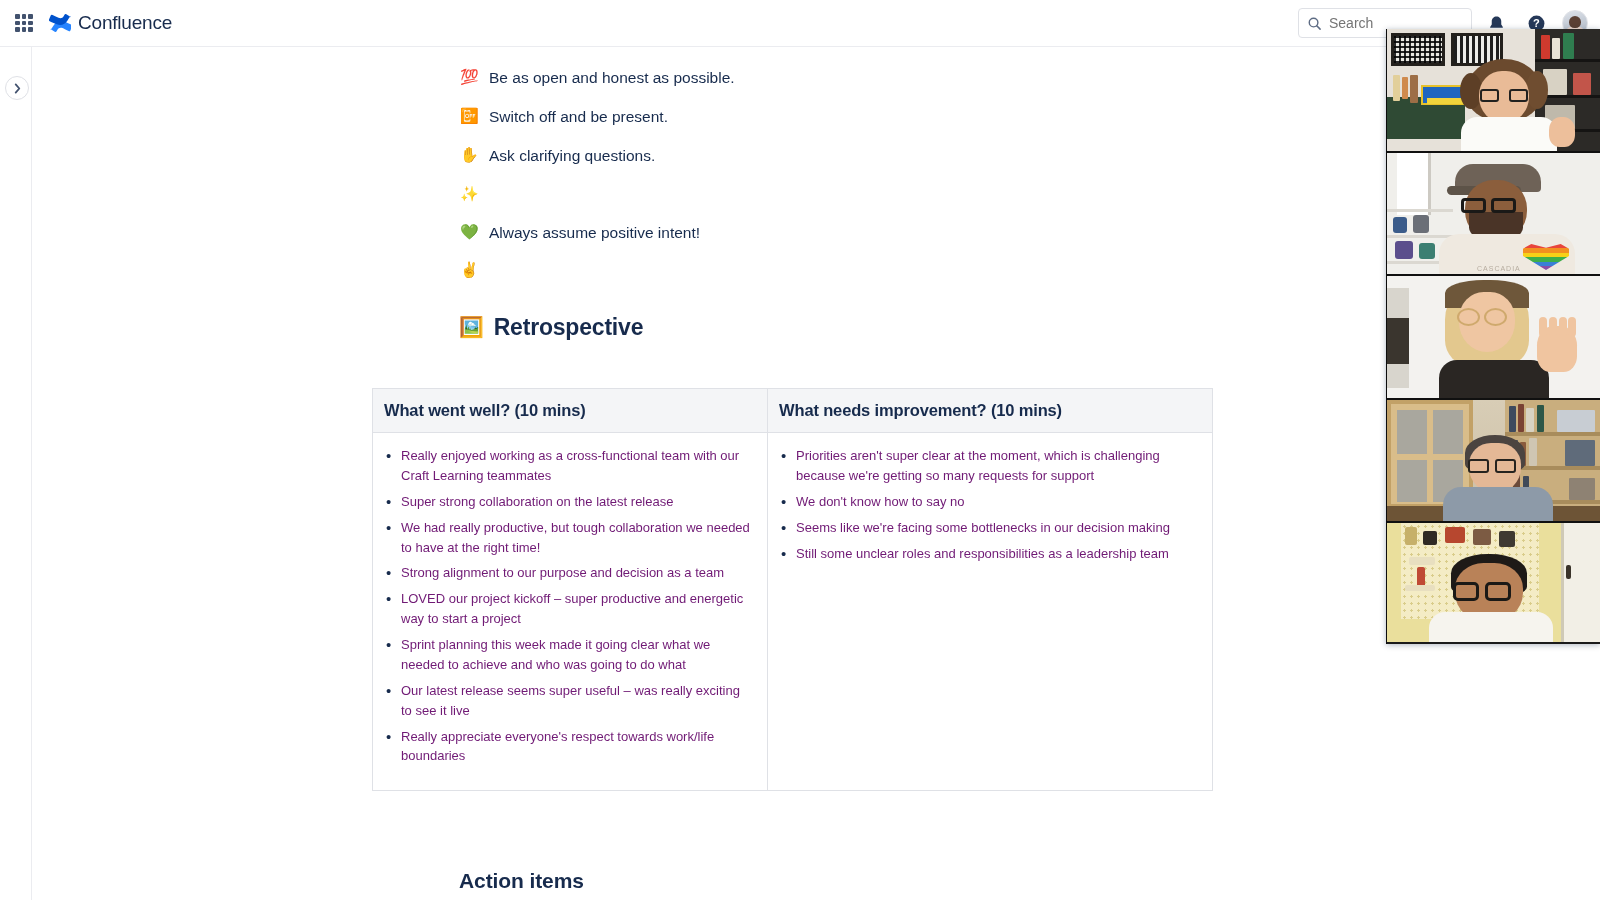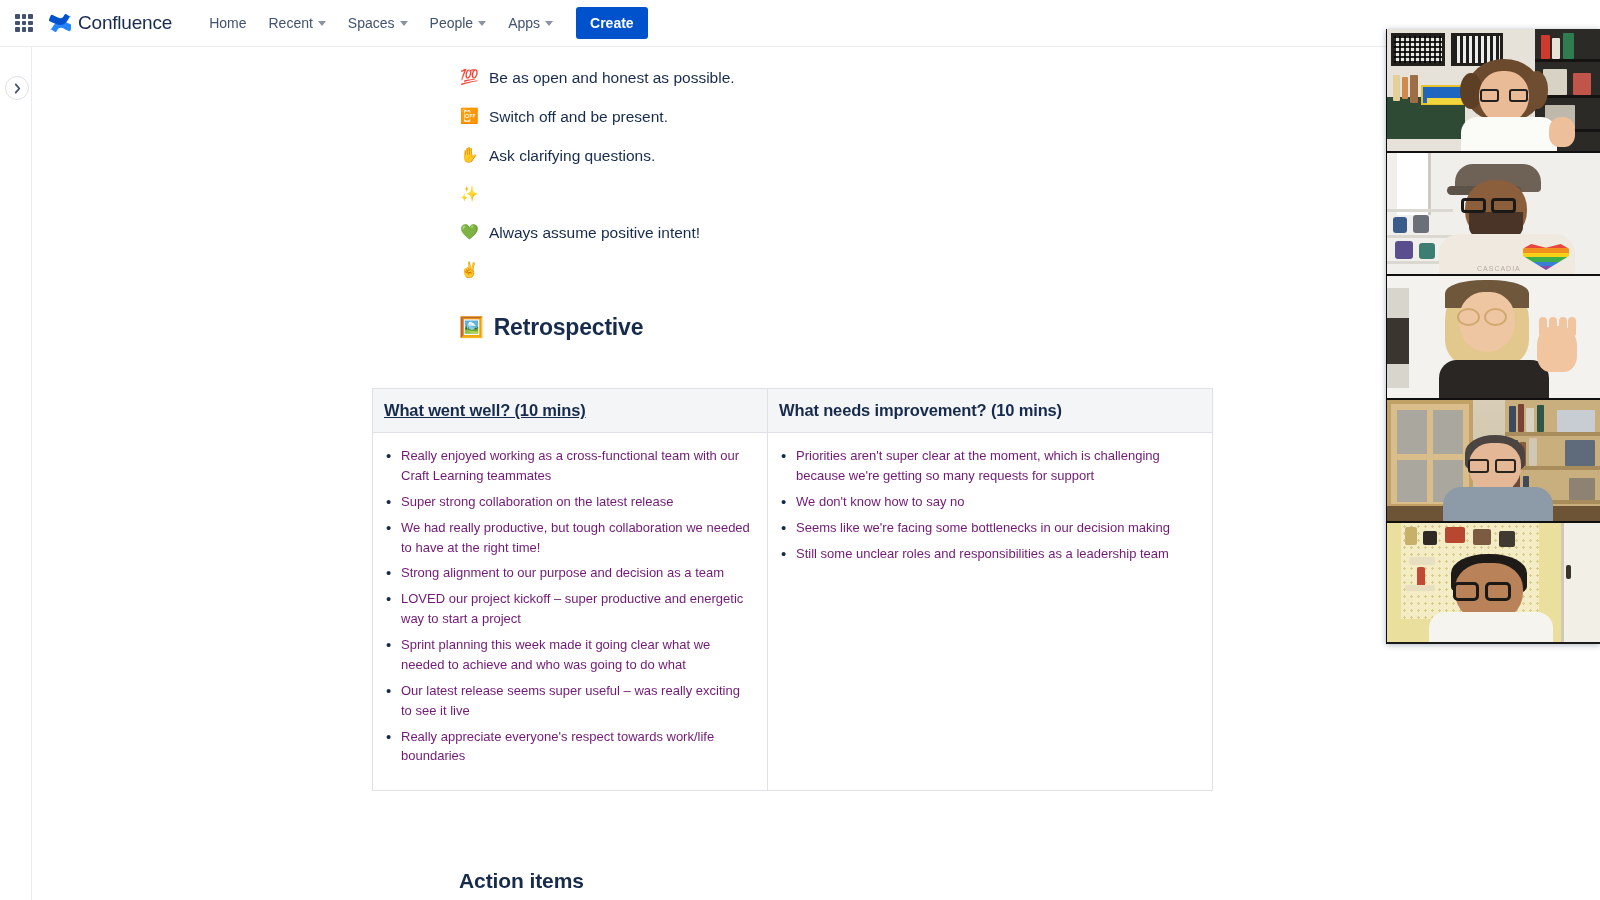--- a/index.html
+++ b/index.html
@@ -157,21 +157,21 @@
   .retro-table li {
     position: relative;
     padding-left: 18px;
     margin-bottom: 6px;
     font-size: 13px; line-height: 1.53; color: #701a75;
   }
   .retro-table li::before {
     content: "\2022"; position: absolute; left: 3px; top: -1px;
     font-size: 15px; color: #172b4d;
   }
-  .col-a { width: 364px; text-decoration: underline; }
+  .col-a { width: 364px; }
   .col-b { width: 410px; }
 
   .action-heading {
     position: absolute; left: 427px; top: 822px;
     font-size: 21px; font-weight: 700; color: #172b4d;
     letter-spacing: -0.1px;
   }
 
   
   .video-panel {
@@ -337,43 +337,43 @@
     </div>
     <div class="brand">
       <svg class="brand-logo" viewBox="0 0 24 24">
         <path d="M1.6 17.6c-.3.5-.1 1.1.4 1.3l4.7 2.9c.5.3 1.1.1 1.4-.4.2-.4.5-.9.8-1.4 2.2-3.6 4.4-3.2 8.4-1.3l4.6 2.2c.5.2 1.1 0 1.3-.5l2.2-5c.2-.5 0-1-.5-1.3-1-.5-2.9-1.4-4.7-2.2-6.3-3.1-11.7-2.9-15.6 3.5-.6 1-1.6 2.6-3 4.2z" fill="#2684ff"></path>
         <path d="M22.4 6.4c.3-.5.1-1.1-.4-1.3l-4.7-2.9c-.5-.3-1.1-.1-1.4.4-.2.4-.5.9-.8 1.4-2.2 3.6-4.4 3.2-8.4 1.3L2.1 3.1c-.5-.2-1.1 0-1.3.5l-2.2 5c-.2.5 0 1 .5 1.3 1 .5 2.9 1.4 4.7 2.2 6.3 3.1 11.7 2.9 15.6-3.5.6-1 1.6-2.6 3-4.2z" fill="#0052cc" transform="translate(1.2 0)"></path>
       </svg>
       <span class="brand-name">Confluence</span>
     </div>
   </div>
 
-  <div class="nav-items">
-    <div class="nav-item">
-      <span>Home</span>
-    </div>
-    <div class="nav-item">
-      <span>Recent</span>
-      <span class="caret"></span>
-    </div>
-    <div class="nav-item">
-      <span>Spaces</span>
-      <span class="caret"></span>
-    </div>
-    <div class="nav-item">
-      <span>People</span>
-      <span class="caret"></span>
-    </div>
-    <div class="nav-item">
-      <span>Apps</span>
-      <span class="caret"></span>
-    </div>
-    <button class="create-btn">Create</button>
-  </div>
-
+
+  <div class="nav-right">
+    <div class="search-box">
+      <svg width="15" height="15" viewBox="0 0 16 16">
+        <circle cx="7" cy="7" r="4.6" fill="none" stroke="#5e6c84" stroke-width="1.5"></circle>
+        <line x1="10.4" y1="10.4" x2="14" y2="14" stroke="#5e6c84" stroke-width="1.6" stroke-linecap="round"></line>
+      </svg>
+      <input class="search-input" type="text" placeholder="Search" style="">
+    </div>
+    <div class="icon-btn">
+      <svg width="19" height="19" viewBox="0 0 24 24">
+        <path d="M12 3c-3.3 0-6 2.7-6 6v4.3L4 16.4c-.3.5.1 1.1.7 1.1h14.6c.6 0 1-.6.7-1.1L18 13.3V9c0-3.3-2.7-6-6-6z" fill="#253858"></path>
+        <path d="M9.6 19c.3 1.3 1.3 2 2.4 2s2.1-.7 2.4-2H9.6z" fill="#253858"></path>
+      </svg>
+    </div>
+    <div class="icon-btn">
+      <svg width="19" height="19" viewBox="0 0 24 24">
+        <circle cx="12" cy="12" r="10" fill="#253858"></circle>
+        <text x="12" y="17" text-anchor="middle" font-size="14" font-weight="bold" fill="#ffffff" font-family="Liberation Sans, sans-serif">?</text>
+      </svg>
+    </div>
+    <div class="avatar"></div>
+  </div>
 </div>
 
 <div class="rail"></div>
 <div class="expand-btn">
   <svg width="9" height="11" viewBox="0 0 10 12">
     <path d="M3 1.5L7 6l-4 4.5" fill="none" stroke="#42526e" stroke-width="2" stroke-linecap="round" stroke-linejoin="round"></path>
   </svg>
 </div>
 
 <div class="content">

